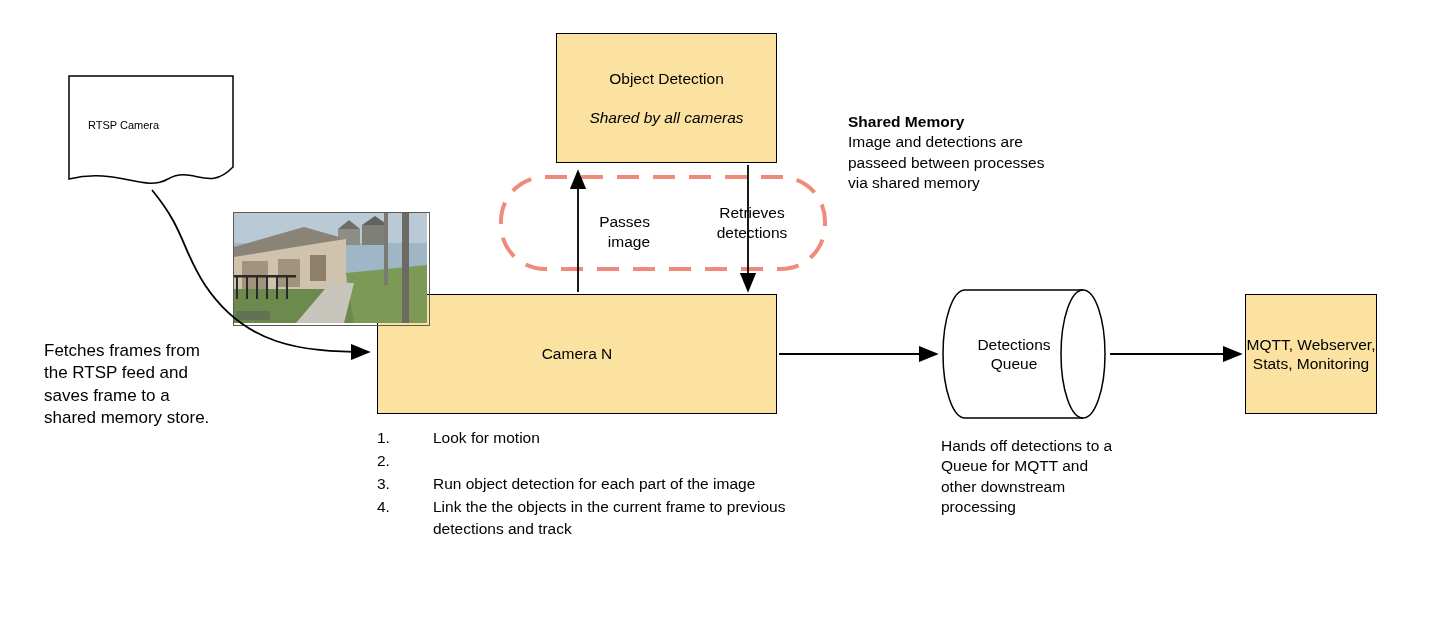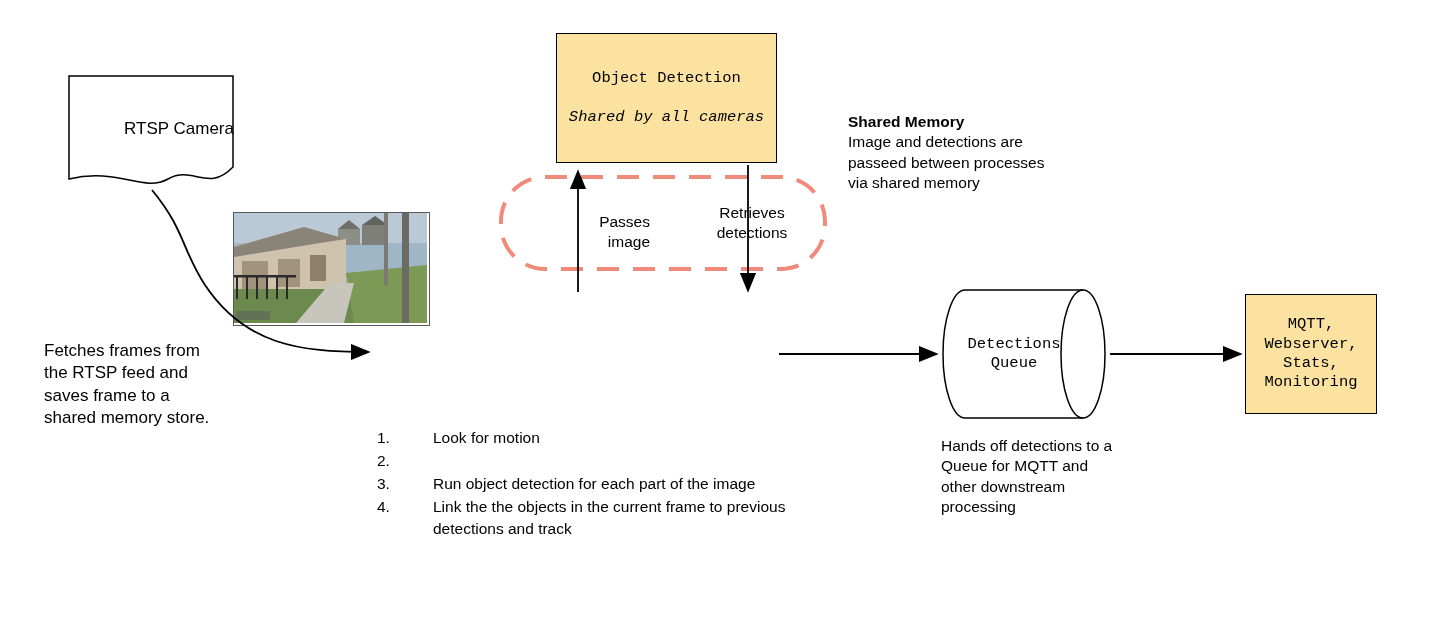--- a/index.html
+++ b/index.html
@@ -20,21 +20,20 @@
   }
   .node {
     position: absolute;
     box-sizing: border-box;
     display: flex;
     flex-direction: column;
     align-items: center;
     justify-content: center;
     text-align: center;
     line-height: 1.25;
-    font-family: Liberation Mono, monospace;
   }
   .boxfill {
     background: #fbe2a0;
     border: 1.5px solid #000000;
   }
   .label-text {
     position: absolute;
     box-sizing: border-box;
     line-height: 1.32;
   }
@@ -45,23 +44,24 @@
     width: 1448px;
     height: 625px;
     pointer-events: none;
   }
   .doc-shape {
     position: absolute;
   }
   .doc-label {
     position: absolute;
     width: 100%;
-    text-align: right;
+    text-align: left;
     top: 44px;
-    font-size: 17px;
+    font-size: 11px;
+    margin-left: 20px;
   }
   .camimg {
     position: absolute;
     border: 1px solid #5a5a5a;
     overflow: hidden;
   }
   .olist {
     position: absolute;
     font-size: 15.5px;
     line-height: 1.42;
@@ -94,20 +94,23 @@
       <path d="M1,1 H165 V92 C140,118 125,90 100,104 C75,118 50,92 1,104 Z" fill="#ffffff" stroke="#000000" stroke-width="1.5"></path>
     </svg>
     <div class="doc-label">RTSP Camera</div>
   </div>
 
   <div class="node boxfill" style="left:556px; top:33px; width:221px; height:130px;">
     <div style="font-size:15.5px;">Object Detection</div>
     <div class="italic" style="font-size:15.5px; margin-top:19px;">Shared by all cameras</div>
   </div>
 
+  <div class="node boxfill" style="left:377px; top:294px; width:400px; height:120px;">
+    <div style="font-size:15.5px;">Camera N</div>
+  </div>
 
   <div class="camimg" style="left:233px; top:212px; width:195px; height:112px;">
     <svg width="193" height="110" viewBox="0 0 193 110">
       <rect x="0" y="0" width="193" height="110" fill="#9fb6c7"></rect>
       <rect x="0" y="0" width="193" height="30" fill="#b9c9d6"></rect>
 
       <rect x="104" y="16" width="22" height="16" fill="#8d8e86"></rect>
       <rect x="128" y="12" width="26" height="20" fill="#7e7f78"></rect>
       <polygon points="104,16 115,7 126,16" fill="#6f6f68"></polygon>
       <polygon points="128,12 141,3 154,12" fill="#63635d"></polygon>

